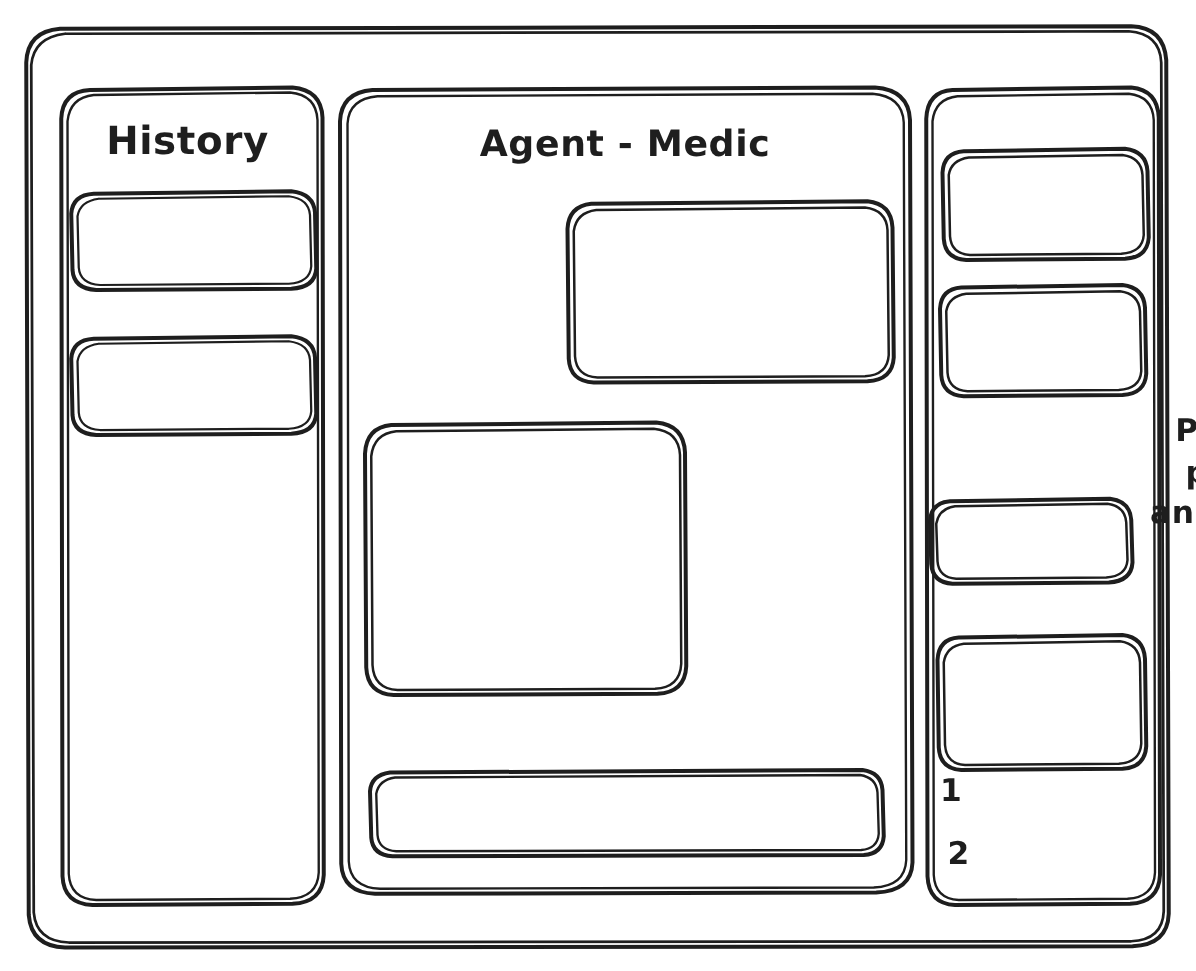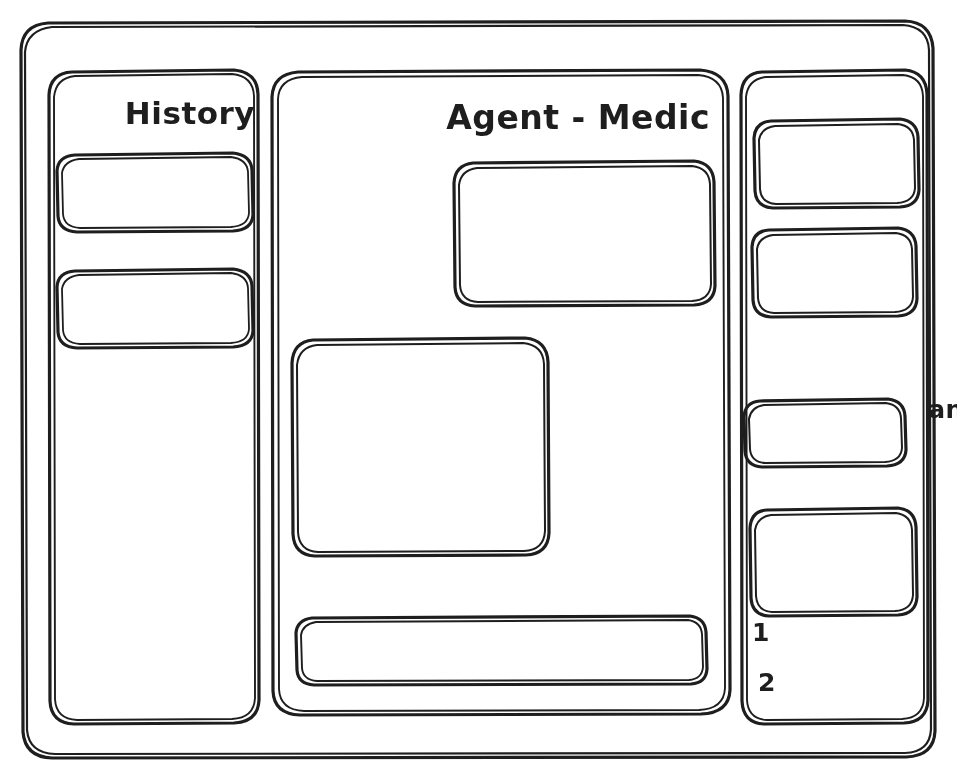--- a/index.html
+++ b/index.html
@@ -25,34 +25,34 @@
     top: 0;
     width: 957px;
     height: 777px;
     pointer-events: none;
   }
   .txt {
     position: absolute;
     color: #1e1e1e;
     font-family: "DejaVu Sans", sans-serif;
     font-weight: 600;
-    text-align: right;
+    text-align: center;
     line-height: 1.22;
     letter-spacing: 0.5px;
     white-space: pre-line;
     -webkit-font-smoothing: antialiased;
   }
   .hit {
     position: absolute;
     background: transparent;
   }
 
   
   #history-title   { left: 45px;  top: 95px;  width: 210px; font-size: 31px; }
-  #agent-title     { left: 290px; top: 98px;  width: 420px; font-size: 33px; }
+  #agent-title     { left: 290px; top: 98px;  width: 420px; font-size: 29px; }
 
   #user-msg-text   { left: 458px; top: 168px; width: 250px; font-size: 25px; line-height: 1.30; }
   #assist-msg-text { left: 300px; top: 348px; width: 230px; font-size: 25px; line-height: 1.33; }
 
   #doc-item-1      { left: 752px; top: 618px; width: 30px; font-size: 25px; text-align: left; }
   #doc-item-2      { left: 758px; top: 668px; width: 30px; font-size: 25px; text-align: left; }
 </style>
 </head>
 <body>
 

